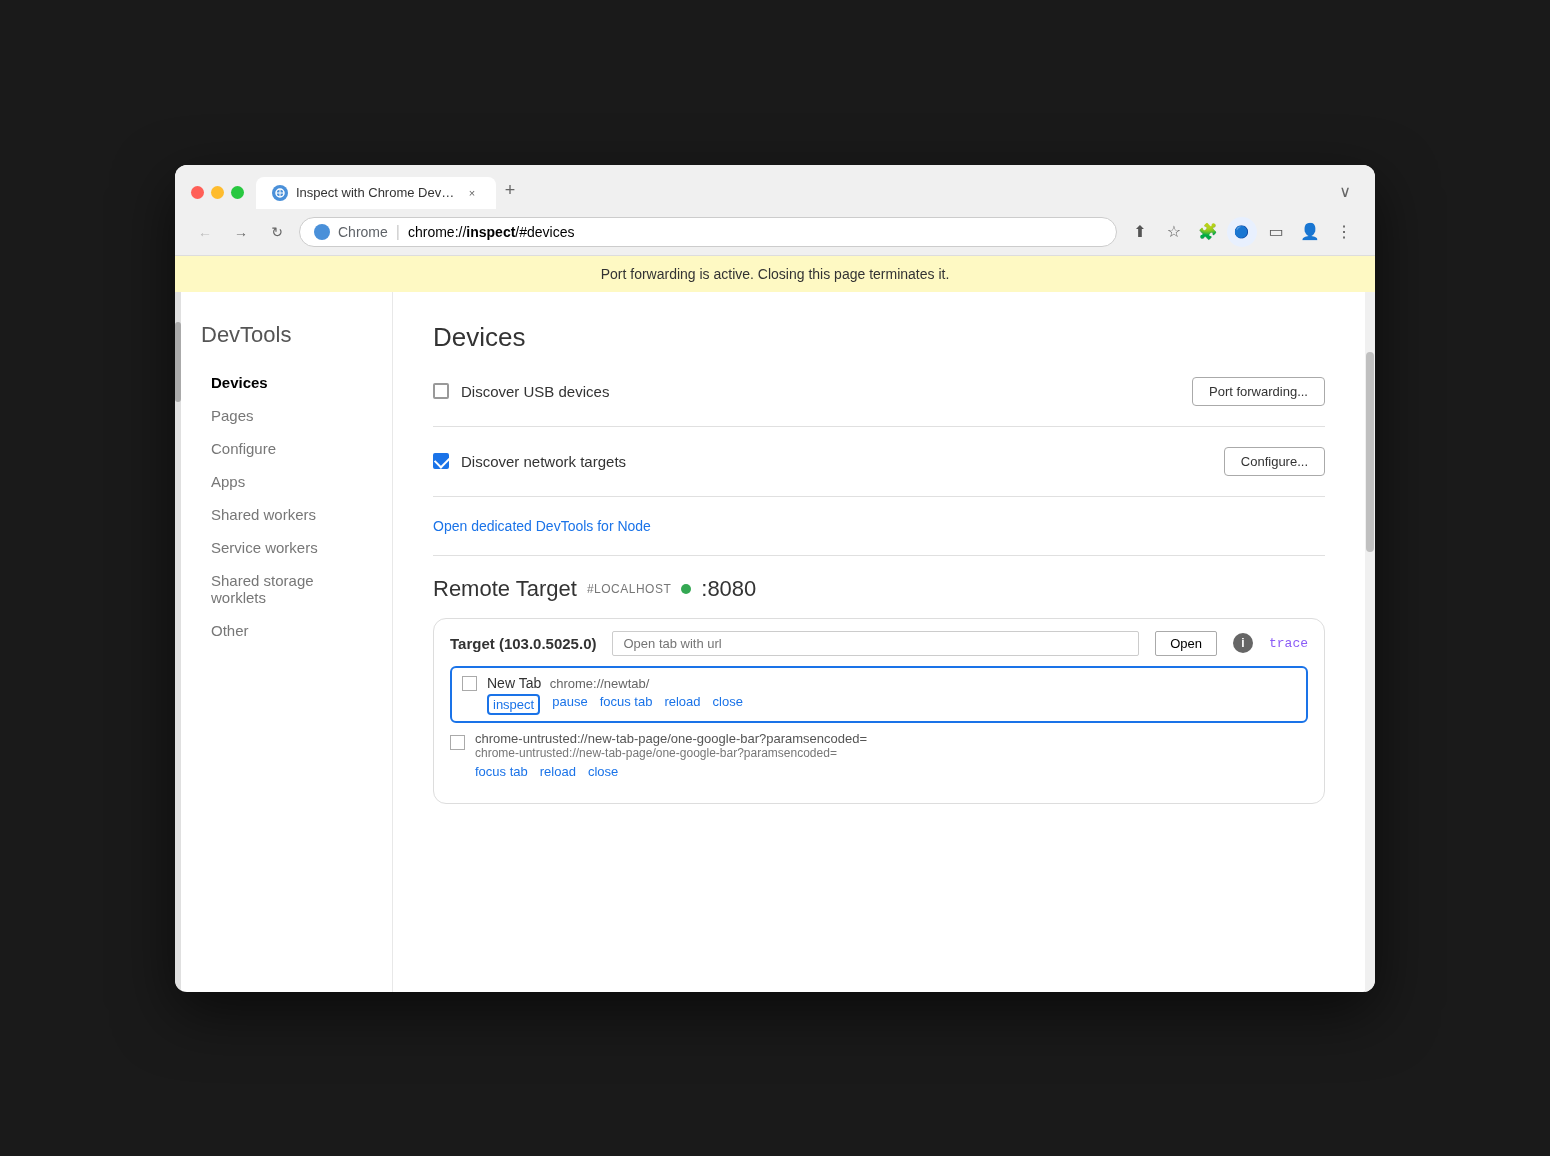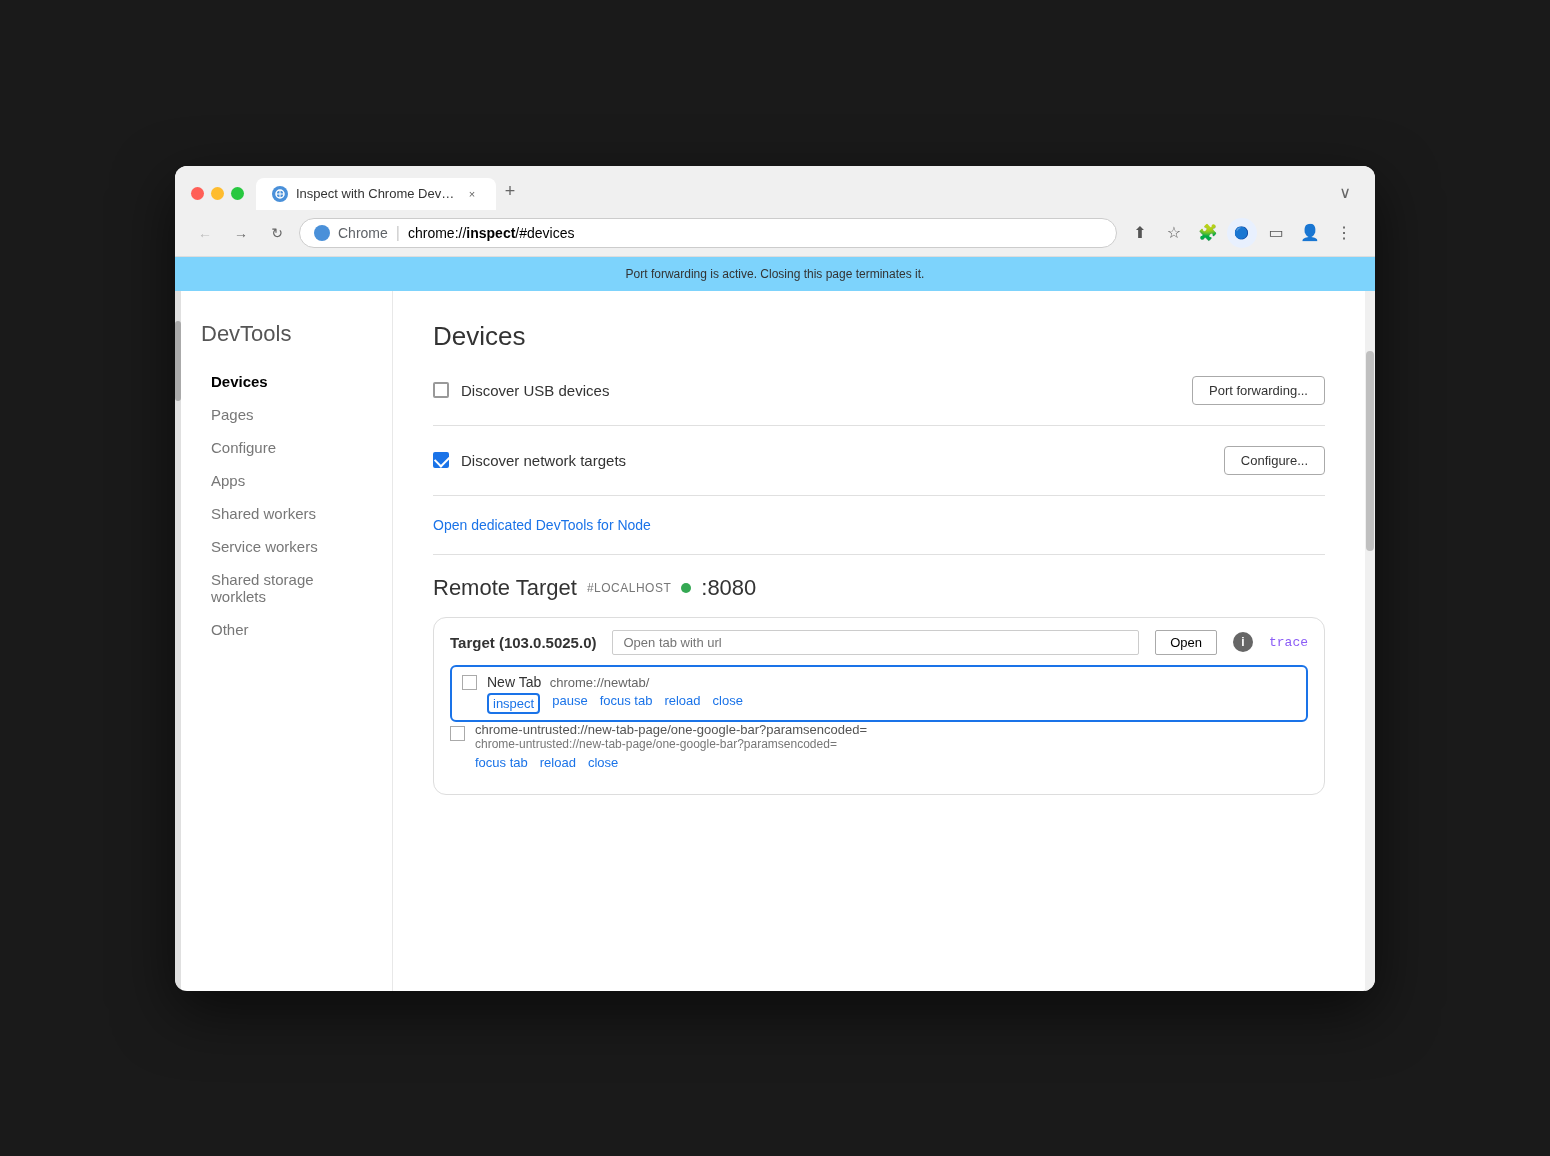--- a/index.html
+++ b/index.html
@@ -171,24 +171,24 @@
       display: flex;
       align-items: center;
       justify-content: center;
       color: #555;
       cursor: pointer;
       border-radius: 50%;
       font-size: 16px;
     }
     
     .banner {
-      background: #7dd3fc;
+      background: #fef9c3;
       padding: 10px 20px;
       text-align: center;
-      font-size: 12px;
+      font-size: 14px;
       color: #333;
       font-weight: 500;
     }
     
     .main-content {
       display: flex;
       height: 700px;
     }
     
     .sidebar-scroll {
@@ -436,21 +436,21 @@
     .tab-action-link.highlighted {
       border: 2px solid #1a73e8;
       border-radius: 4px;
       padding: 1px 4px;
     }
     
     .tab-item-highlighted {
       border: 2.5px solid #1a73e8;
       border-radius: 6px;
       padding: 6px 10px;
-      margin-bottom: 0;
+      margin-bottom: 8px;
       display: flex;
       align-items: flex-start;
       gap: 10px;
     }
     .second-tab-url {
       font-size: 13px;
       color: #555;
       word-break: break-all;
     }
     .second-tab-url-sub {

